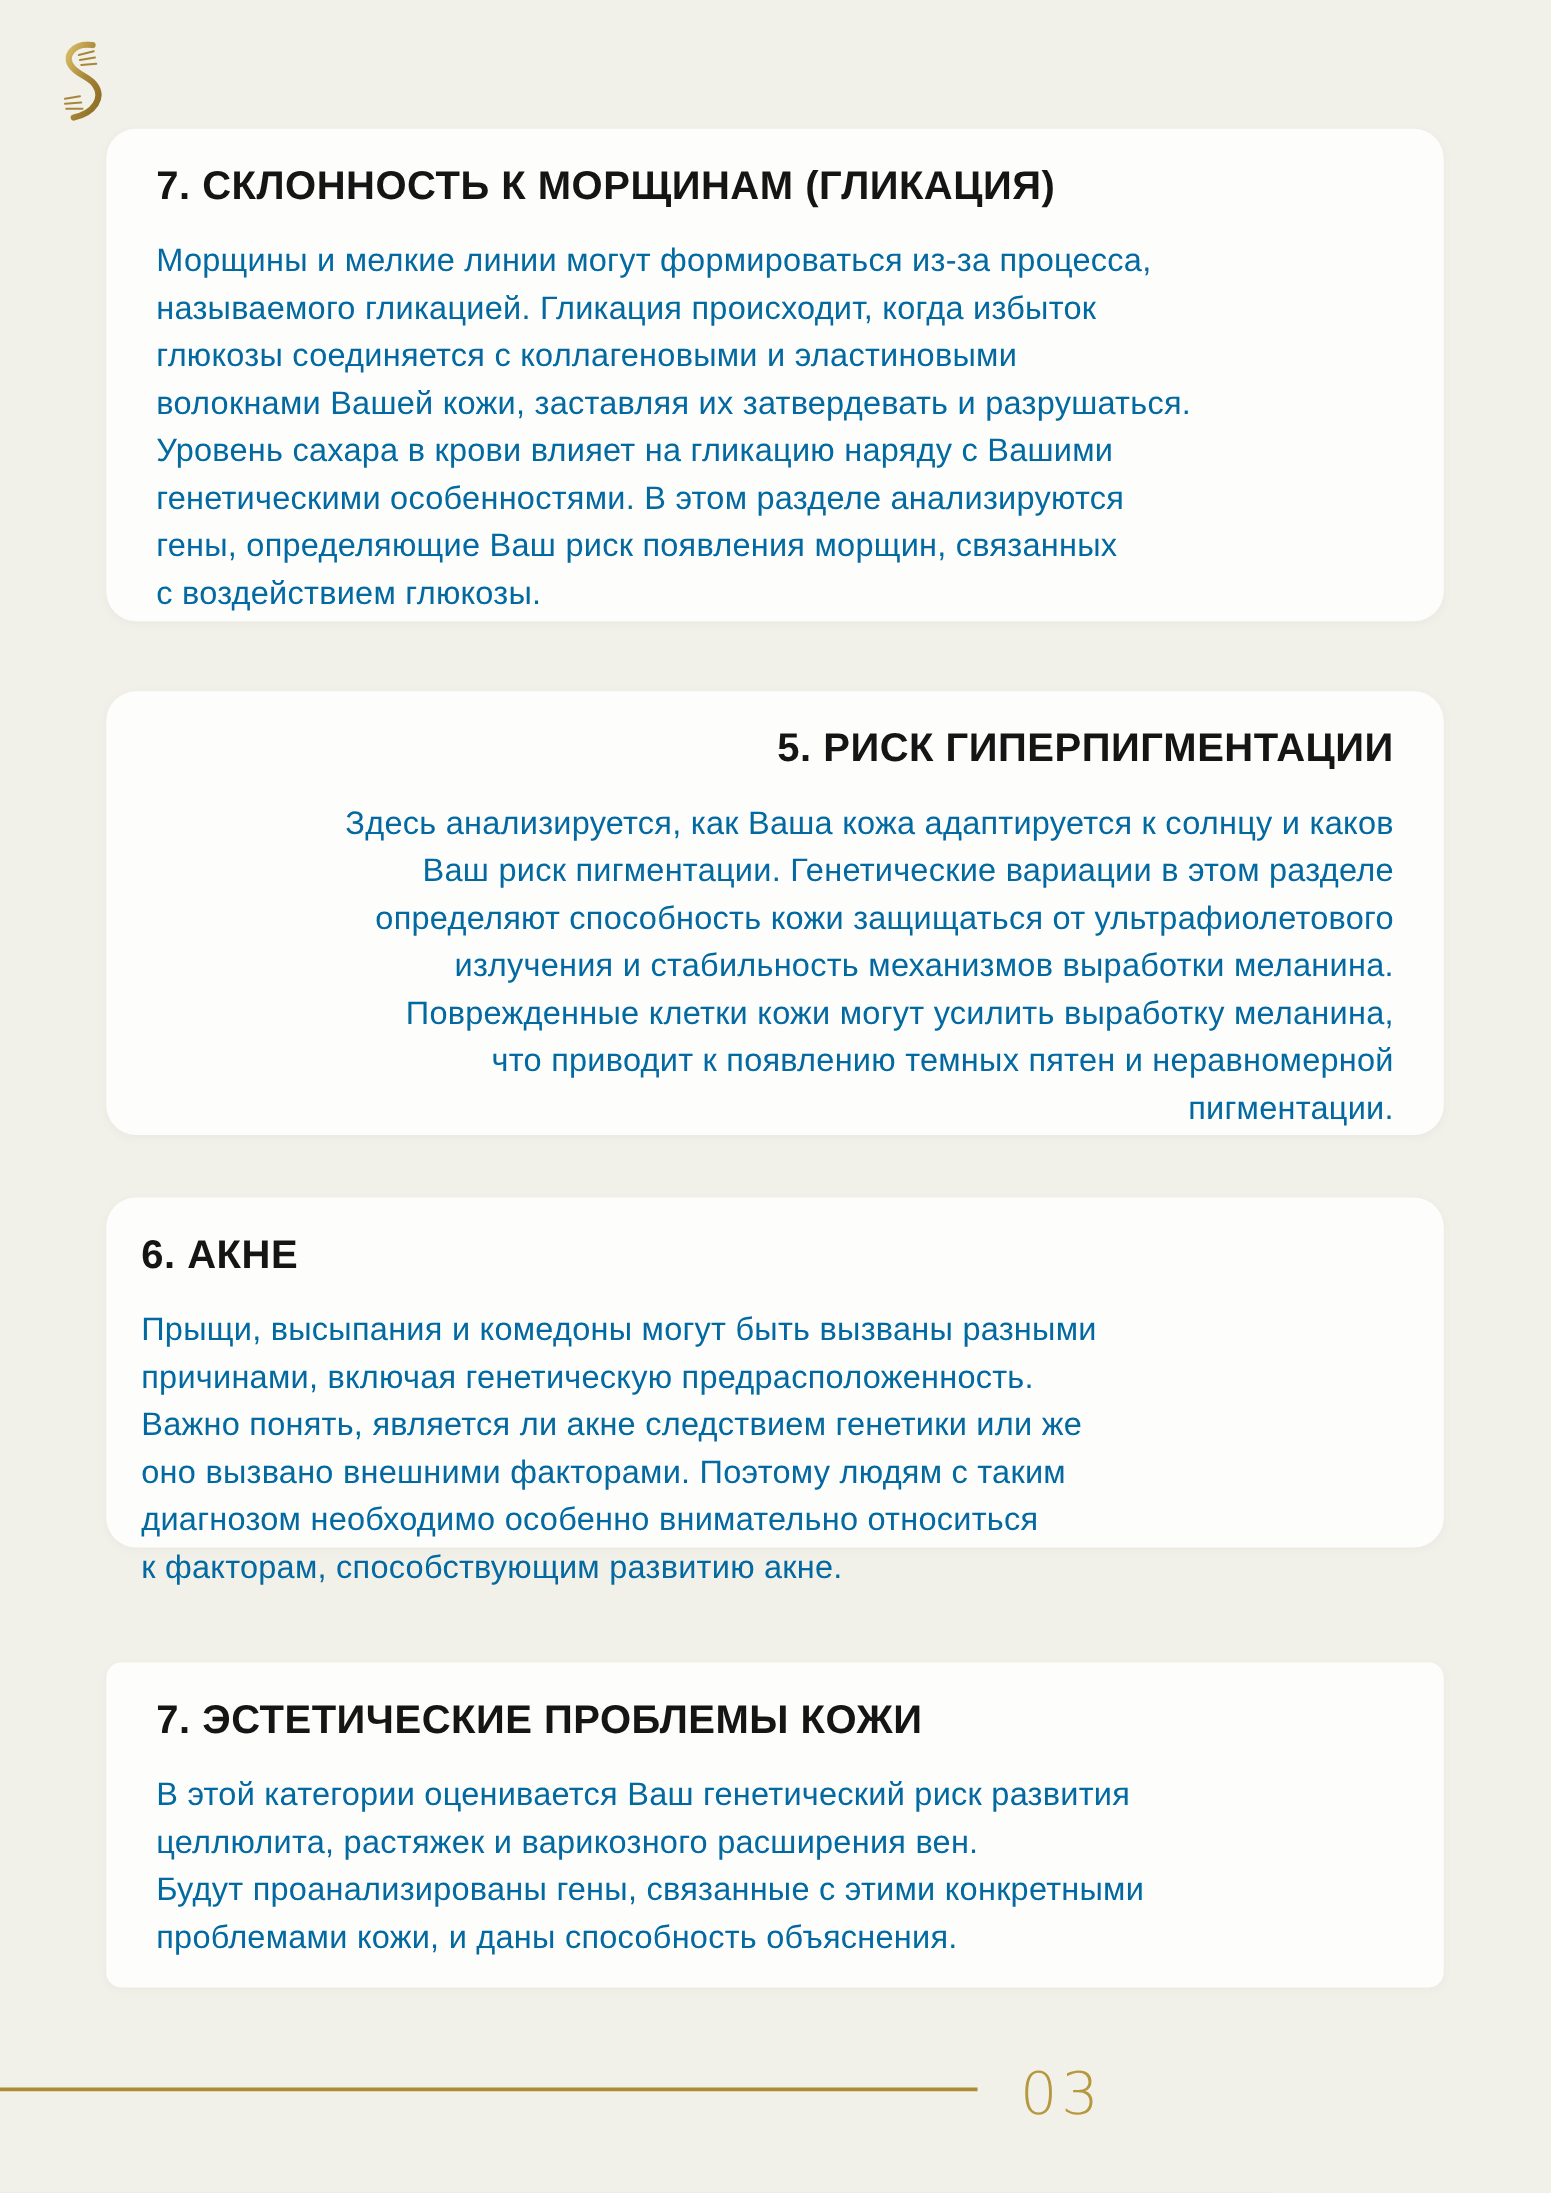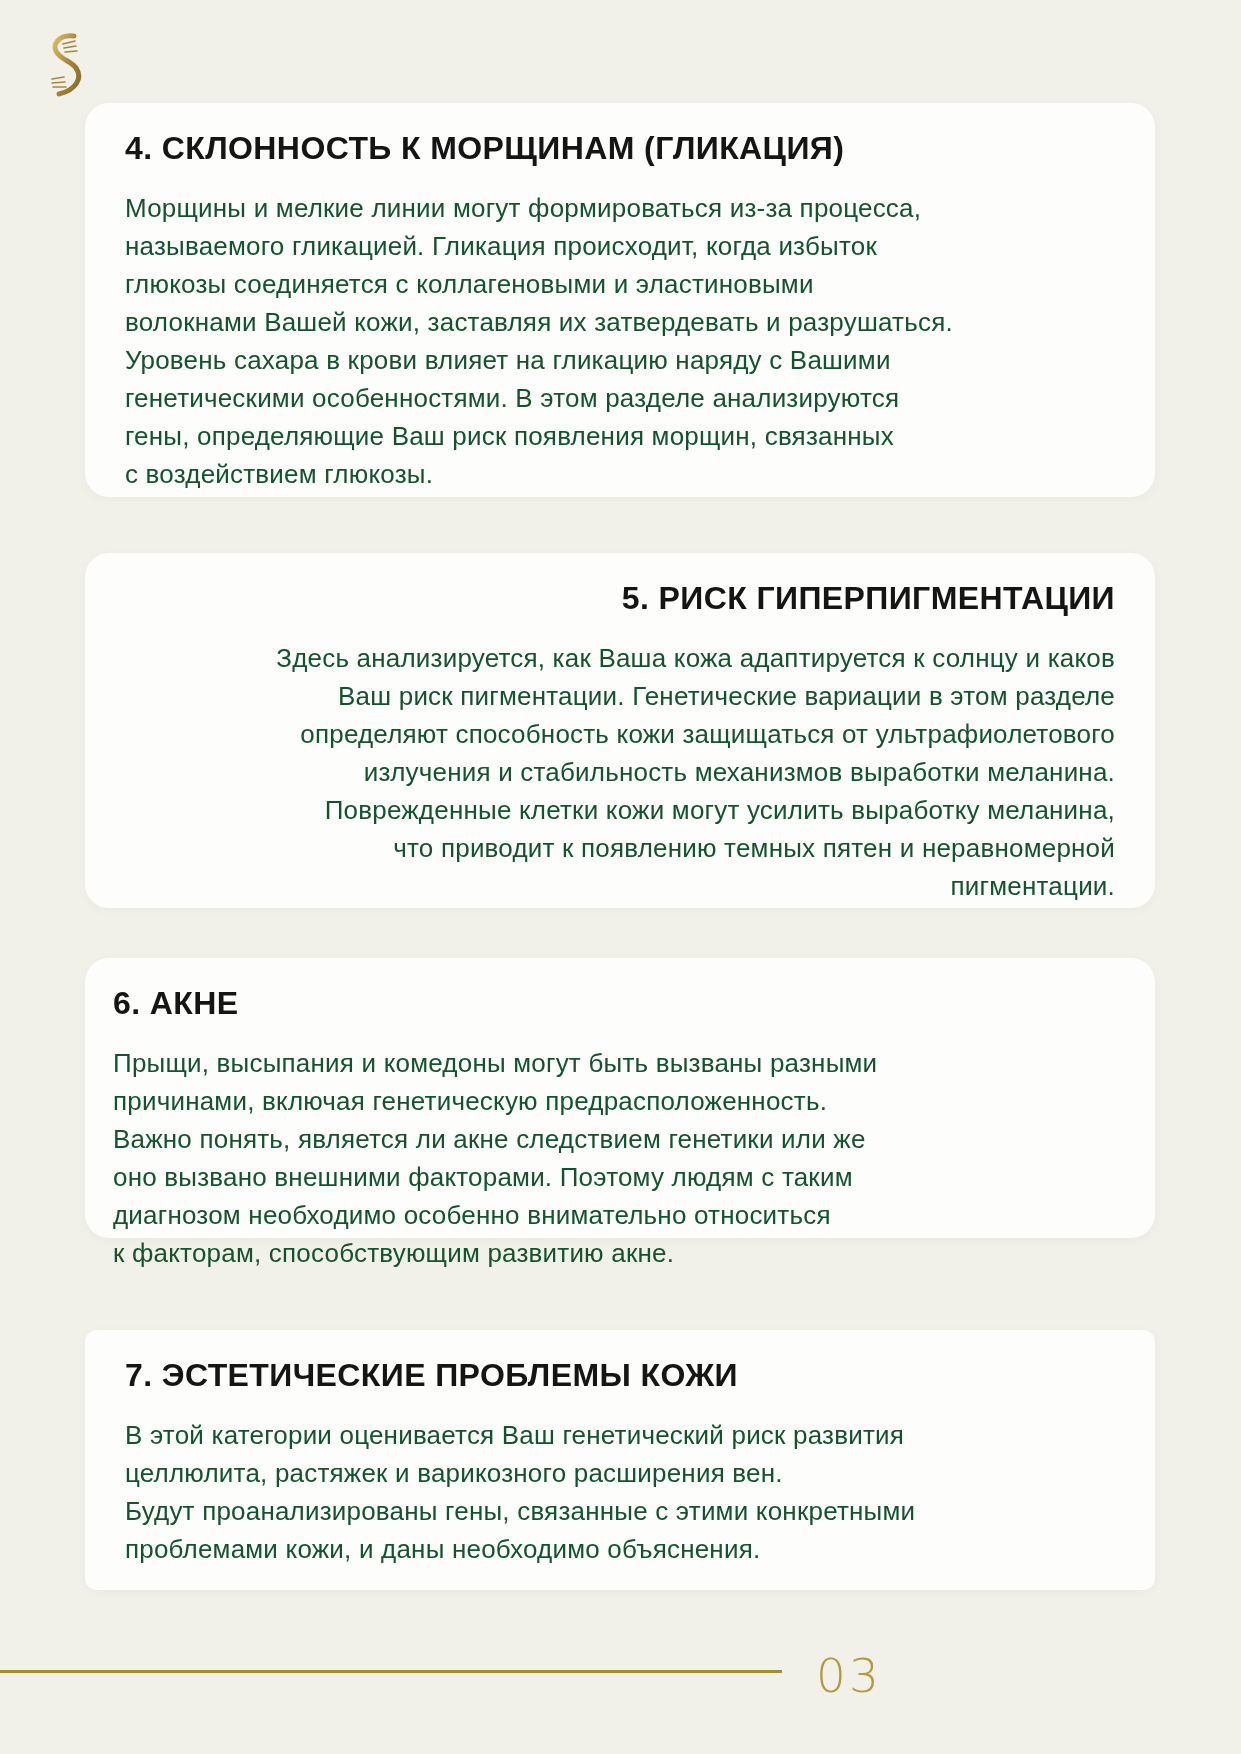--- a/index.html
+++ b/index.html
@@ -38,21 +38,21 @@
     line-height: 34px;
     font-weight: bold;
     letter-spacing: 0.4px;
     color: #151515;
   }
   .card p {
     margin-top: 24px;
     font-size: 26px;
     line-height: 38px;
     letter-spacing: 0.2px;
-    color: #14532d;
+    color: #0369a1;
     white-space: pre-line;
   }
   .footer-line {
     position: absolute;
     left: 0;
     top: 1670px;
     width: 782px;
     height: 3px;
     background: #ab8b33;
   }
@@ -80,21 +80,21 @@
         <stop offset="0.5" stop-color="#a8873a"></stop>
         <stop offset="1" stop-color="#8a6a22"></stop>
       </linearGradient>
     </defs>
     <path d="M28 3 C13 1 4 12 12 21 C17 27 26 29 30 35 C37 45 30 57 13 61" stroke="url(#gold)" stroke-width="5" stroke-linecap="round" fill="none"></path>
     <path d="M17 11 L29 8 M18 15 L30 13 M19 19 L31 18" stroke="#a8873a" stroke-width="1.6" stroke-linecap="round"></path>
     <path d="M6 46 L18 44 M6 50 L19 49 M7 54 L20 54" stroke="#a8873a" stroke-width="1.6" stroke-linecap="round"></path>
   </svg>
 
   <section class="card card-1">
-    <h2>4. СКЛОННОСТЬ К МОРЩИНАМ (ГЛИКАЦИЯ)</h2>
+    <h2>7. СКЛОННОСТЬ К МОРЩИНАМ (ГЛИКАЦИЯ)</h2>
     <p>Морщины и мелкие линии могут формироваться из-за процесса,
 называемого гликацией. Гликация происходит, когда избыток
 глюкозы соединяется с коллагеновыми и эластиновыми
 волокнами Вашей кожи, заставляя их затвердевать и разрушаться.
 Уровень сахара в крови влияет на гликацию наряду с Вашими
 генетическими особенностями. В этом разделе анализируются
 гены, определяющие Ваш риск появления морщин, связанных
 с воздействием глюкозы.</p>
   </section>
 
@@ -117,19 +117,19 @@
 оно вызвано внешними факторами. Поэтому людям с таким
 диагнозом необходимо особенно внимательно относиться
 к факторам, способствующим развитию акне.</p>
   </section>
 
   <section class="card card-4">
     <h2>7. ЭСТЕТИЧЕСКИЕ ПРОБЛЕМЫ КОЖИ</h2>
     <p>В этой категории оценивается Ваш генетический риск развития
 целлюлита, растяжек и варикозного расширения вен.
 Будут проанализированы гены, связанные с этими конкретными
-проблемами кожи, и даны необходимо объяснения.</p>
+проблемами кожи, и даны способность объяснения.</p>
   </section>
 
   <div class="footer-line"></div>
   <div class="page-number">03</div>
 
 </div>
 
 </body></html>

